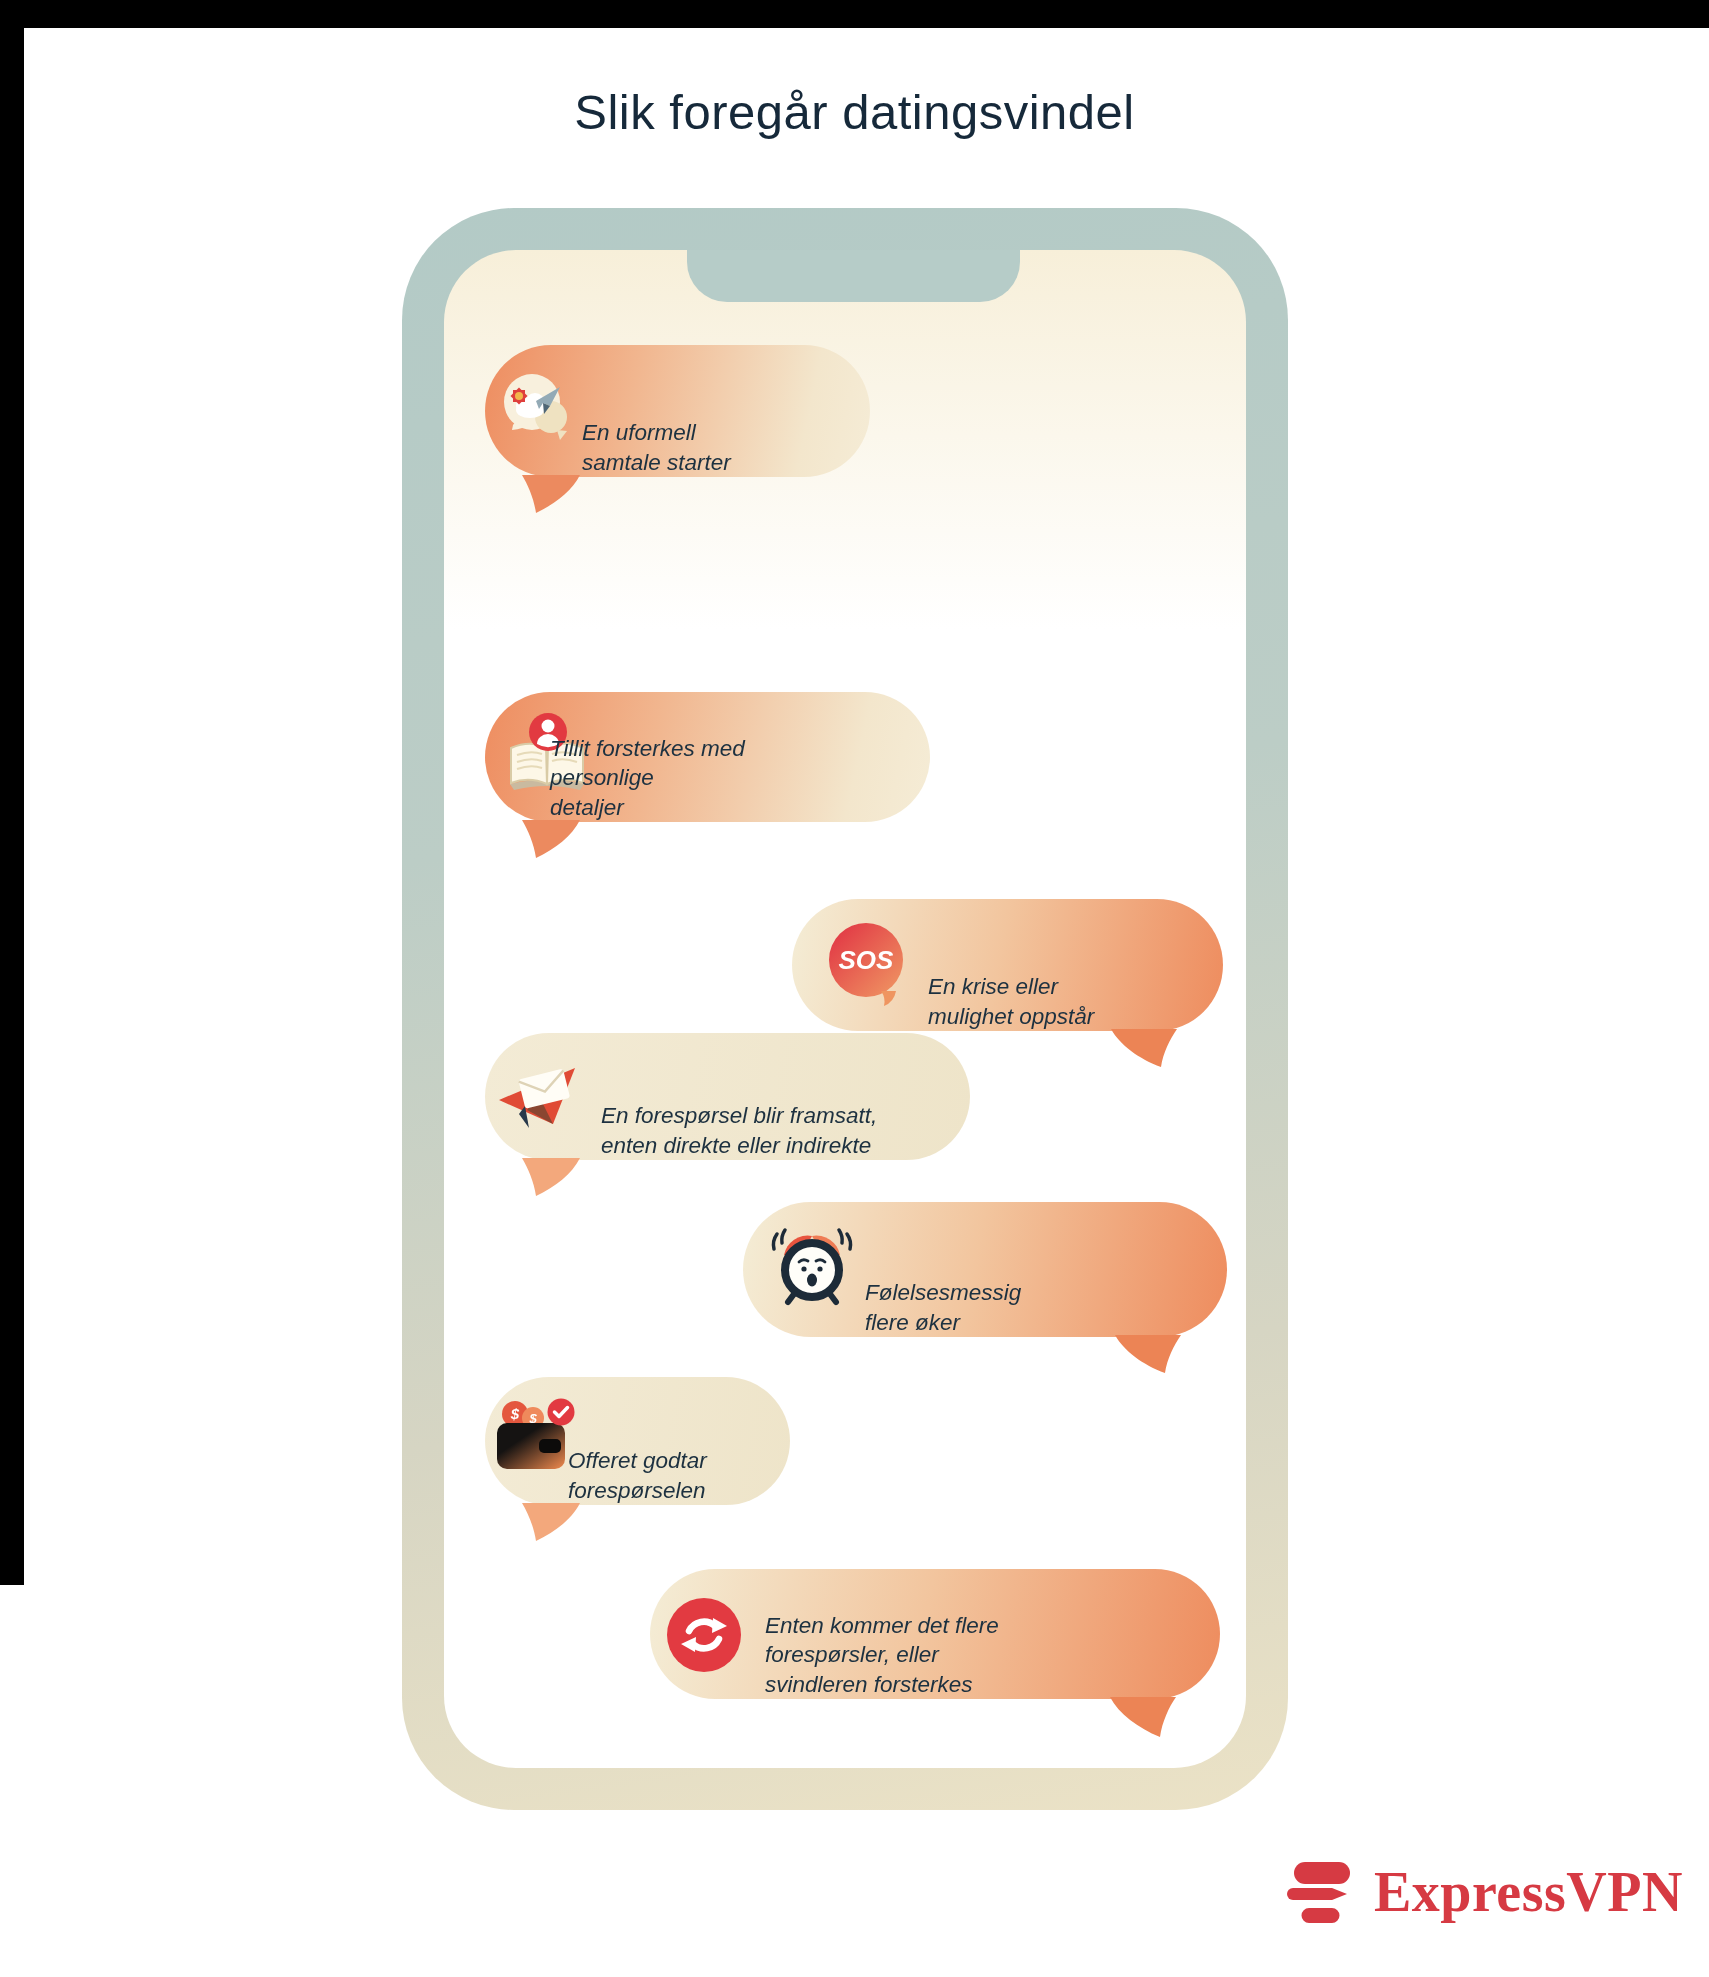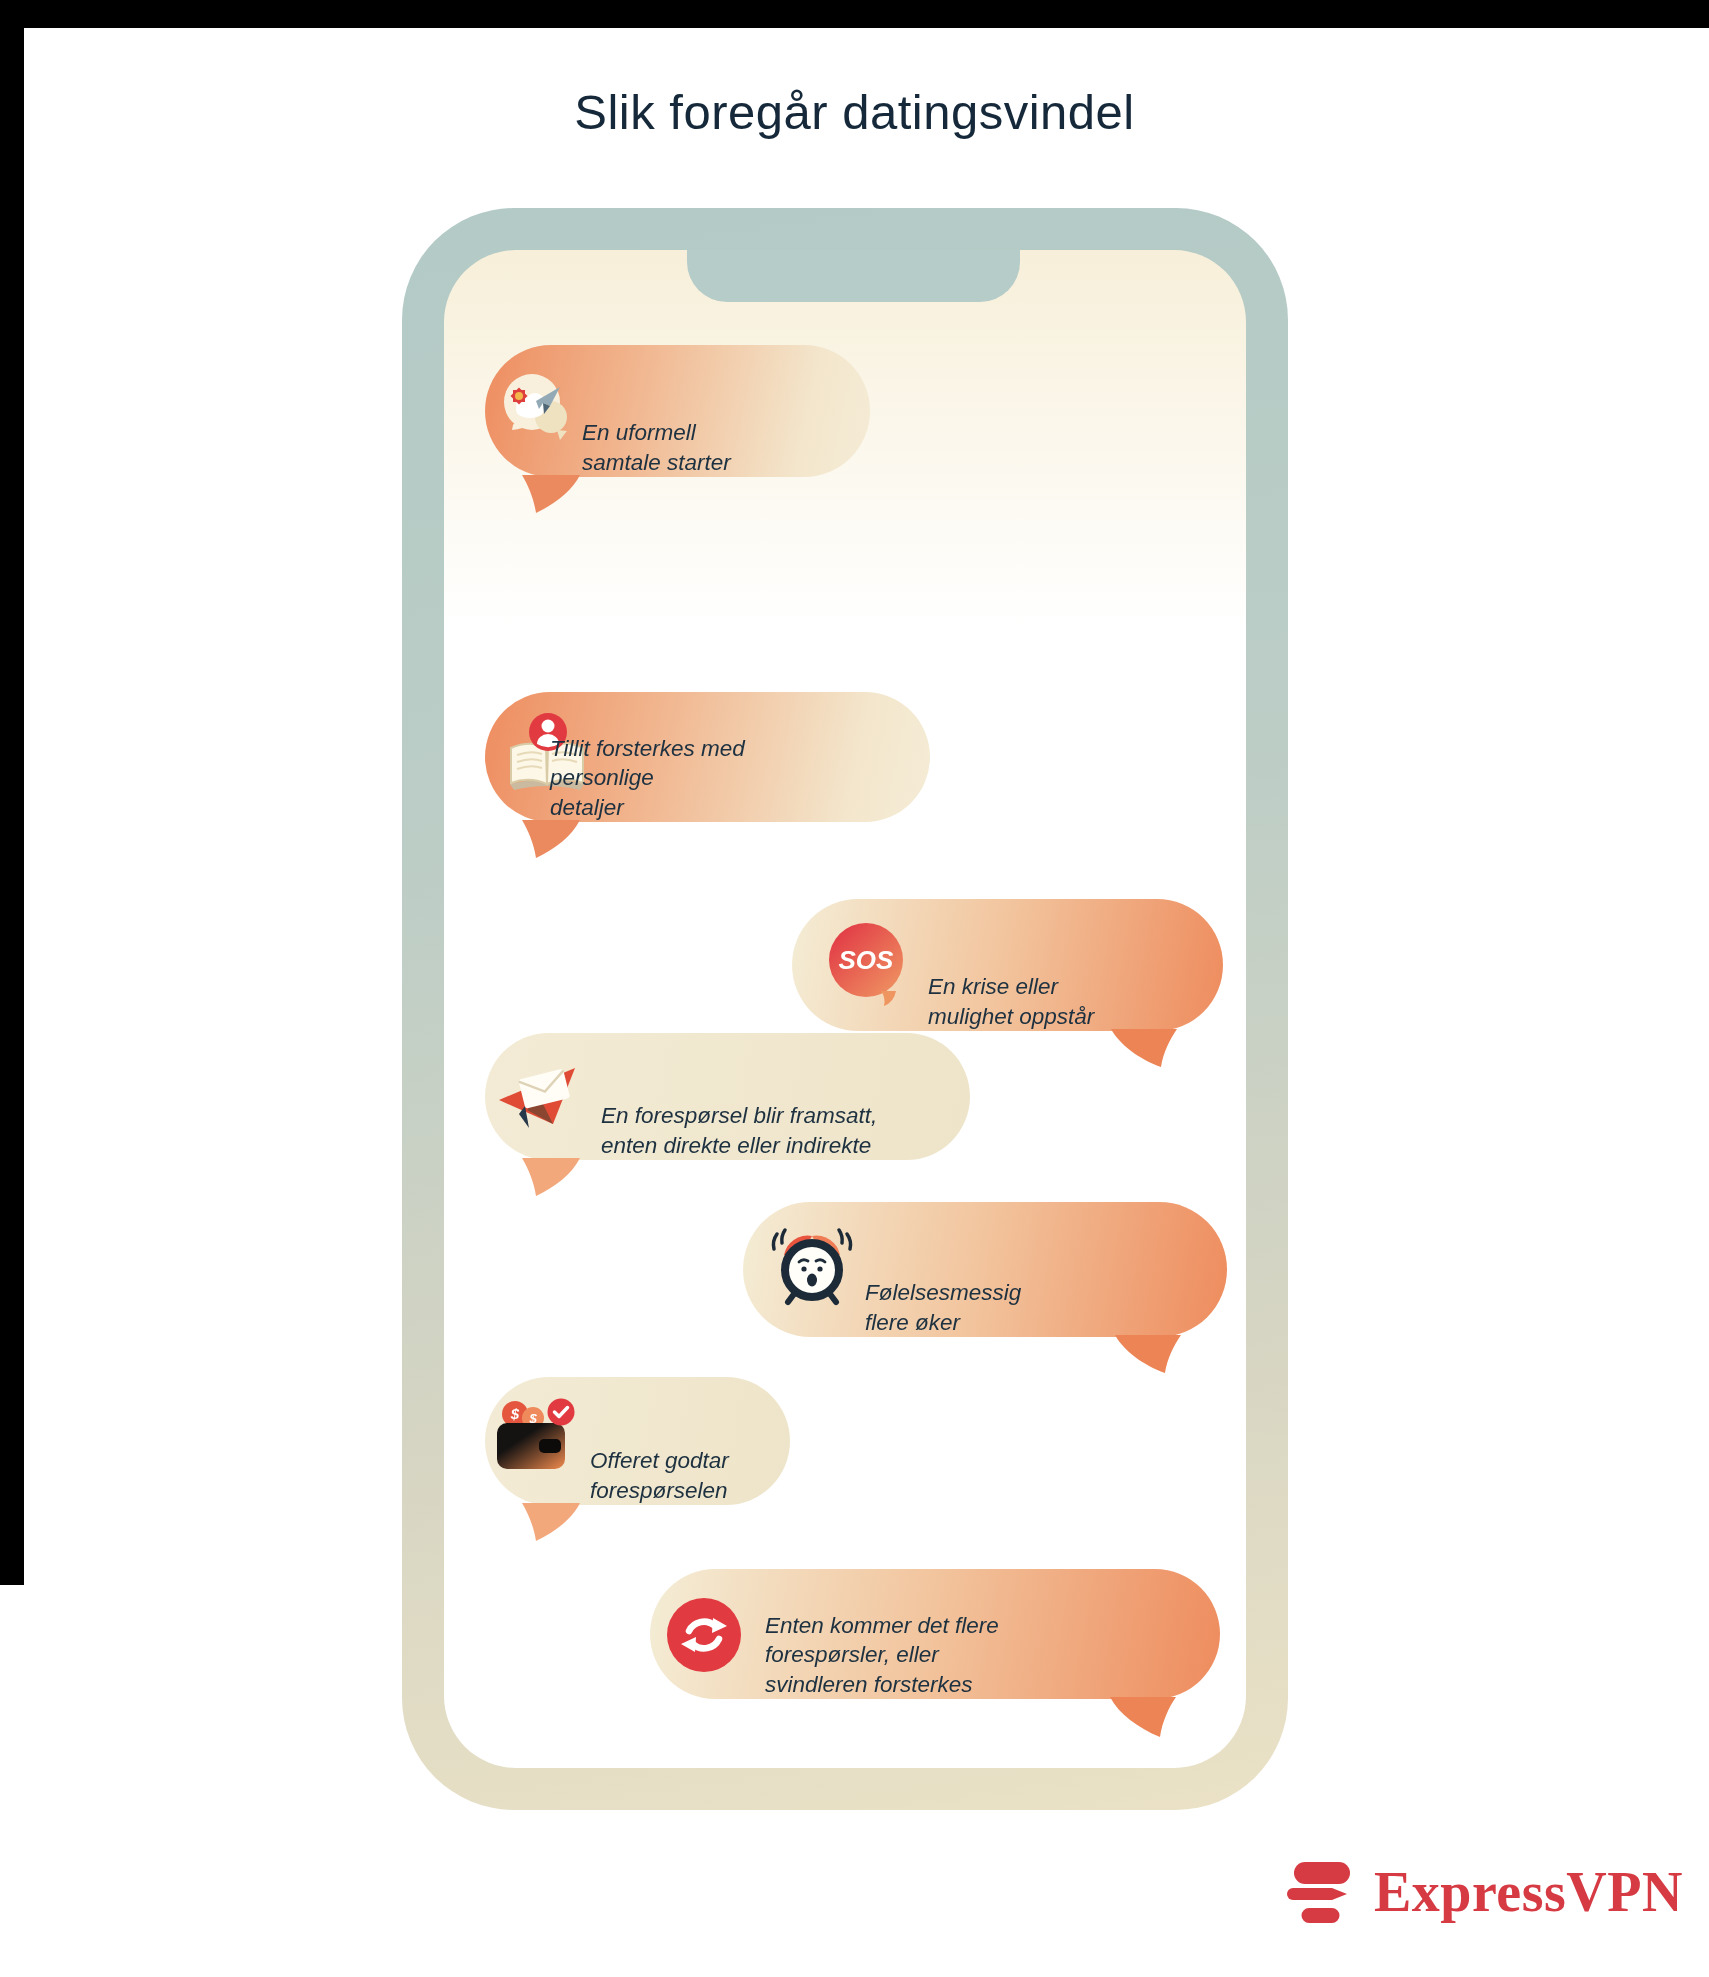--- a/index.html
+++ b/index.html
@@ -217,21 +217,21 @@
         <circle cx="20" cy="17" r="13" fill="#e4573e"></circle>
         <text x="20" y="22" font-size="15" fill="#ffffff" text-anchor="middle">$</text>
         <circle cx="38" cy="21" r="11" fill="#ef8a5c"></circle>
         <text x="38" y="26" font-size="13" fill="#ffffff" text-anchor="middle">$</text>
         <rect x="2" y="26" width="68" height="46" rx="10" fill="url(#g-wallet)"></rect>
         <rect x="44" y="42" width="22" height="14" rx="5" fill="#0c0b0a"></rect>
         <circle cx="66" cy="15" r="13.5" fill="#e23a41"></circle>
         <path d="M59.5 15 l4.5 4.5 8.5 -9" stroke="#ffffff" stroke-width="3.5" fill="none" stroke-linecap="round" stroke-linejoin="round"></path>
       </svg>
     </span>
-    <div class="lines" style="margin-left:105px;">
+    <div class="lines" style="margin-left:83px;">
       <div>Offeret godtar</div>
       <div>forespørselen</div>
     </div>
     <span class="tail" style="left:37px;top:126px;">
       <svg width="58" height="38" viewBox="0 0 58 38">
           <path d="M0 0 H58 C50 16 33 29 14 38 C12 24 6 10 0 0 Z" fill="#f3a87c"></path>
         </svg>
     </span>
   </div>
 

